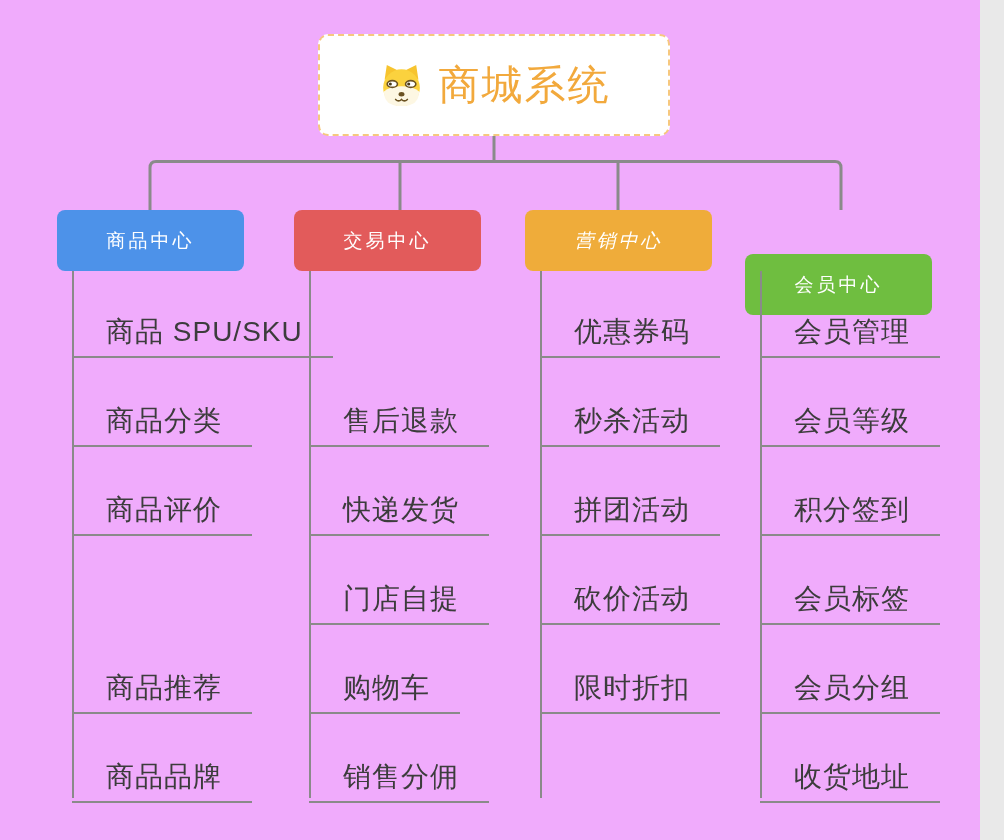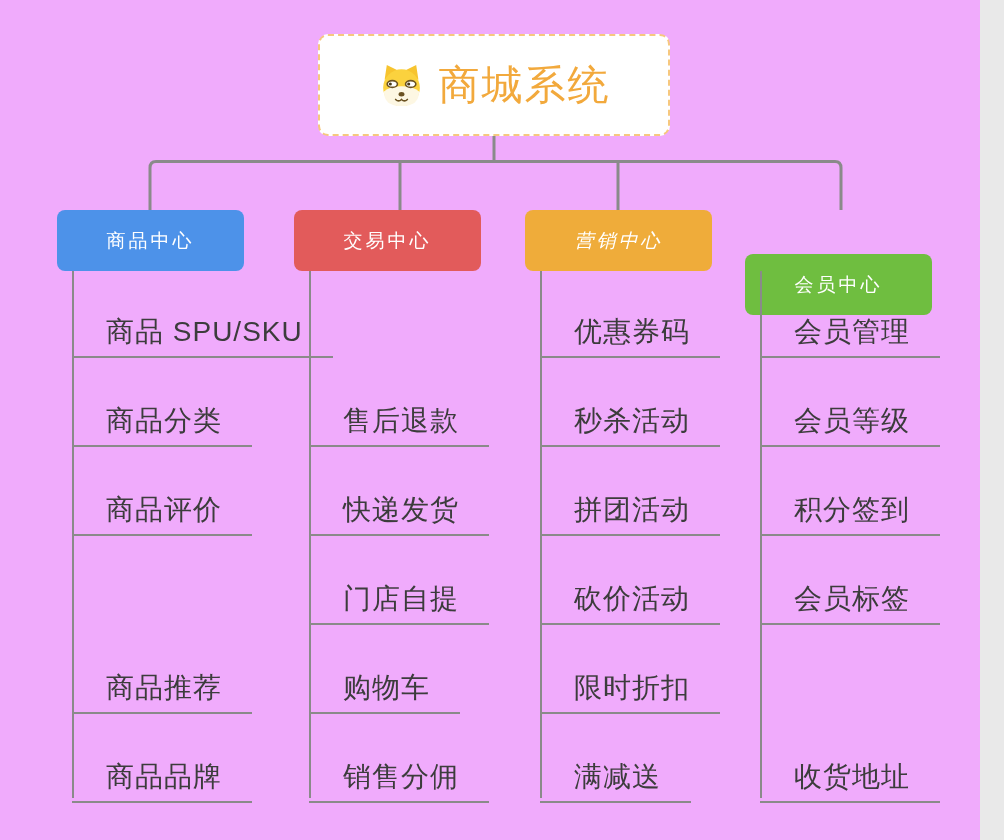--- a/index.html
+++ b/index.html
@@ -83,26 +83,26 @@
   </div>
 
   <div class="branch b2">
     <div class="branch-header" style="background-color: rgb(239, 172, 58); font-style: italic;">营销中心</div>
     <div class="branch-line"></div>
     <div class="branch-item i0">优惠券码</div>
     <div class="branch-item i1">秒杀活动</div>
     <div class="branch-item i2">拼团活动</div>
     <div class="branch-item i3">砍价活动</div>
     <div class="branch-item i4">限时折扣</div>
-    <div class="branch-item i5">满减送</div>
   </div>
 
   <div class="branch b3">
     <div class="branch-header" style="background-color: rgb(111, 190, 64); margin-top: 44px;">会员中心</div>
     <div class="branch-line"></div>
     <div class="branch-item i0">会员管理</div>
     <div class="branch-item i1">会员等级</div>
     <div class="branch-item i2">积分签到</div>
     <div class="branch-item i3">会员标签</div>
+    <div class="branch-item i4">会员分组</div>
     <div class="branch-item i5">收货地址</div>
   </div>
 
 </div>
 
 </body></html>

